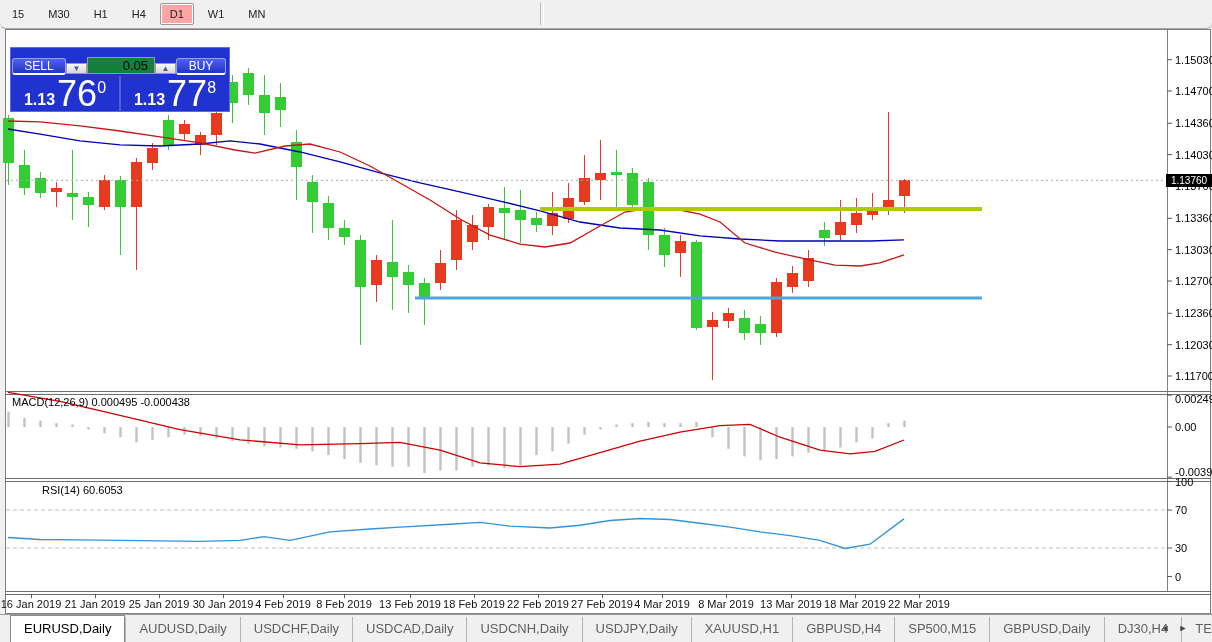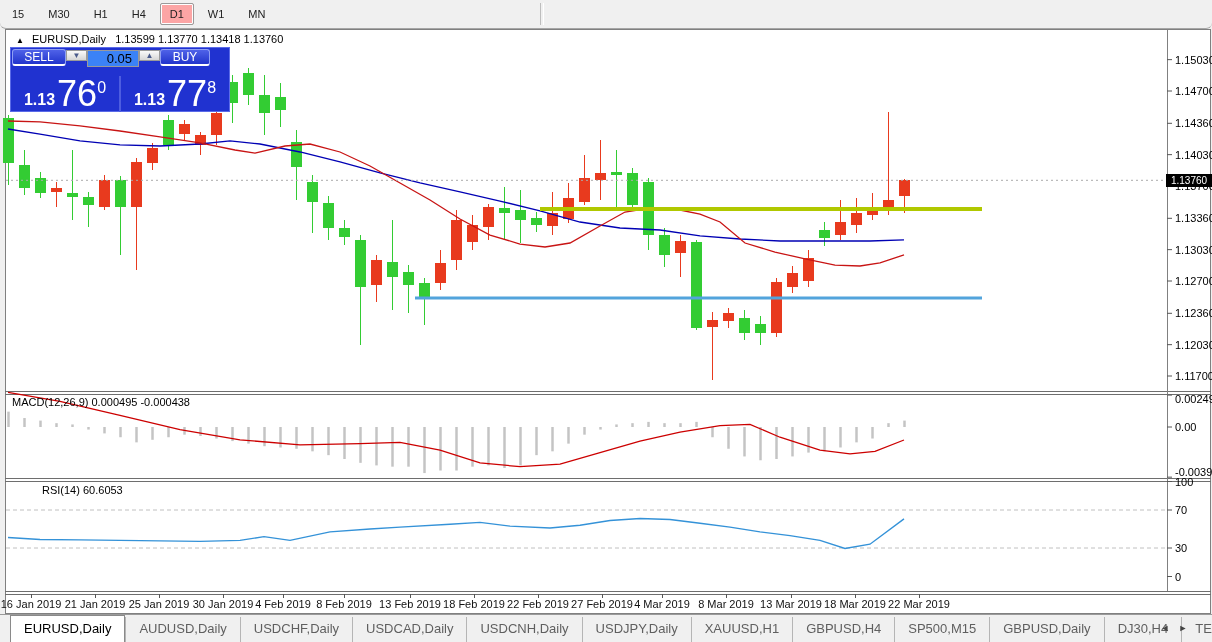--- a/index.html
+++ b/index.html
@@ -16,29 +16,29 @@
   #tb-sep{position:absolute;left:540px;top:3px;height:22px;width:2px;
     border-left:1px solid #bdbdbd;border-right:1px solid #fff;}
 
   
   #ohlc-title{position:absolute;left:16px;top:33px;z-index:2;font-size:11px;color:#000;}
   #ohlc-title .mk{font-size:8px;margin-right:5px;}
 
   
   #trade-panel{position:absolute;left:10px;top:47px;width:220px;height:65px;z-index:4;
     background:#2032d0;border:1px solid #5a6ae8;box-sizing:border-box;}
-  #tp-row1{display:flex;align-items:flex-start;height:26px;padding:1px 19px 0 1px;}
+  #tp-row1{display:flex;align-items:flex-end;height:26px;padding:1px 3px 0 1px;}
   .tp-btn{background:linear-gradient(#4f62e8,#2134cc);border:1px solid #8fa0f4;border-radius:3px;
     color:#fff;font-size:12px;display:flex;align-items:center;justify-content:center;
     border-bottom:2px solid #fff;}
   #sell-btn{width:52px;}
   #buy-btn{width:48px;}
   .spin{width:19px;background:linear-gradient(#fafafa,#d6d6d6);border:1px solid #9a9a9a;
     color:#4a5a8a;font-size:8px;display:flex;align-items:center;justify-content:center;margin:1px 0;}
-  #vol-box{flex:1;background:#3b82f6;border:1px solid #9a9a9a;margin:1px 0;font-size:13px;color:#000;
+  #vol-box{flex:1;background:#15803d;border:1px solid #9a9a9a;margin:1px 0;font-size:13px;color:#000;
     display:flex;align-items:center;justify-content:flex-end;padding-right:6px;}
   #tp-row2{display:flex;height:36px;margin-top:1px;}
   .px-box{flex:1;display:flex;align-items:flex-end;justify-content:center;color:#fff;
     padding-bottom:2px;}
   .px-box + .px-box{border-left:2px solid #4d5de0;}
   .px-sm{font-size:16px;font-weight:bold;margin-right:2px;line-height:20px;}
   .px-big{font-size:36px;line-height:32px;}
   .px-sup{font-size:16px;line-height:16px;position:relative;top:-14px;}
 
   
@@ -329,26 +329,20 @@
     <div class="tf-btn">15</div>
       <div class="tf-btn">M30</div>
       <div class="tf-btn">H1</div>
       <div class="tf-btn">H4</div>
       <div class="tf-btn active">D1</div>
       <div class="tf-btn">W1</div>
       <div class="tf-btn">MN</div>
       <div id="tb-sep"></div>
   </div>
 
-  <div id="ohlc-title">
-    <span class="mk">▲</span>
-    <span>EURUSD,Daily</span>
-    <span>&nbsp;</span>
-    <span>1.13599 1.13770 1.13418 1.13760</span>
-  </div>
 
   <div id="trade-panel">
     <div id="tp-row1">
       <div id="sell-btn" class="tp-btn">SELL</div>
       <div class="spin">▼</div>
       <div id="vol-box">0.05</div>
       <div class="spin">▲</div>
       <div id="buy-btn" class="tp-btn">BUY</div>
     </div>
     <div id="tp-row2">

